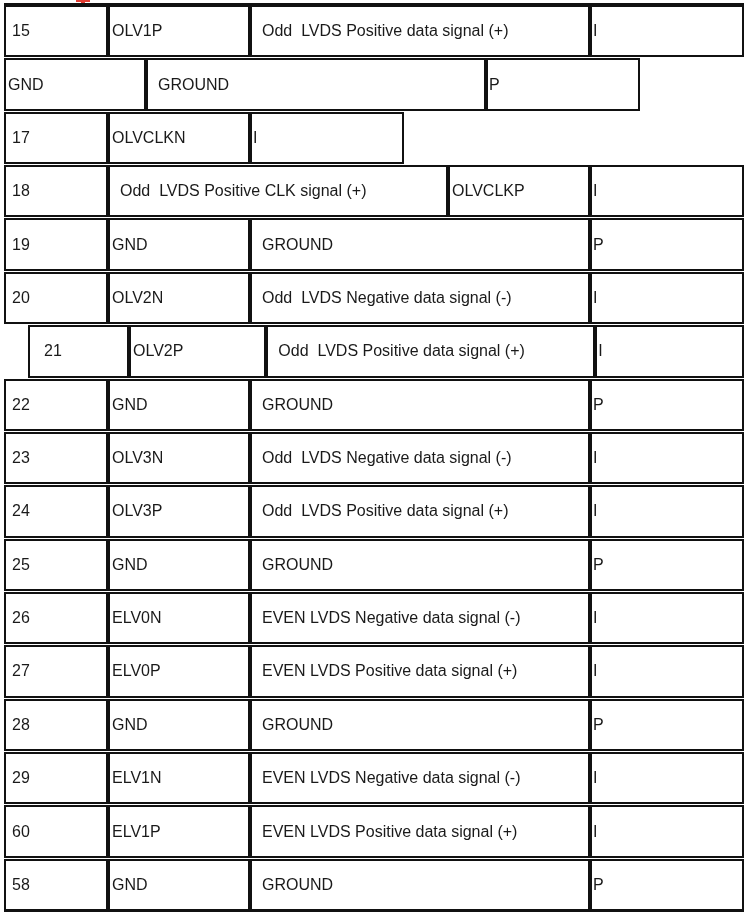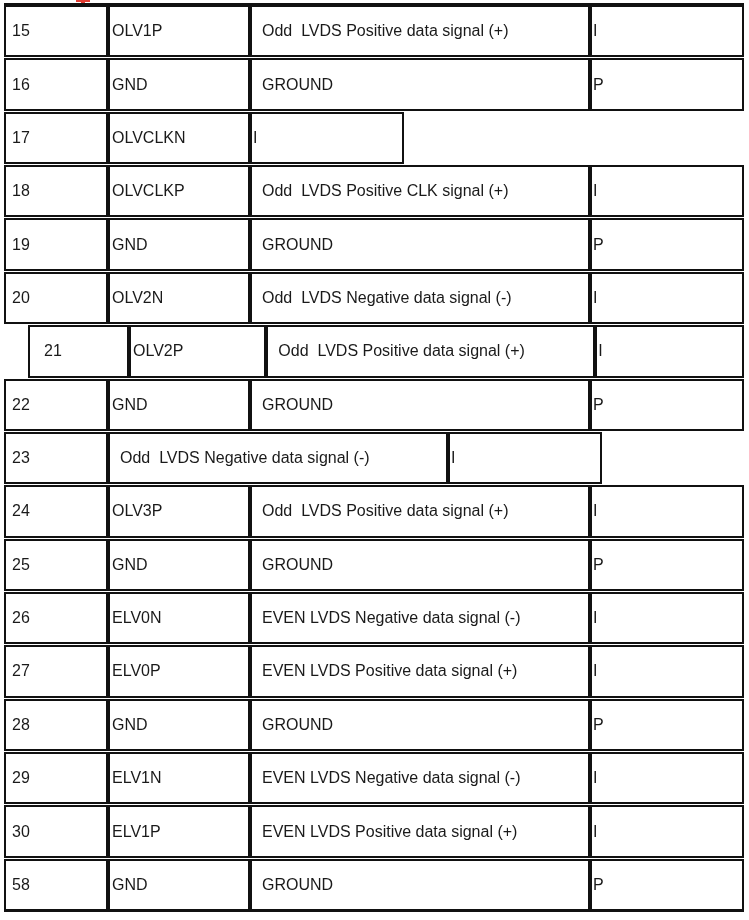--- a/index.html
+++ b/index.html
@@ -85,36 +85,35 @@
 
   <div class="pin-table" id="pin-table">
     <div class="row">
       <div class="cell c-pin">15</div>
       <div class="cell c-name">OLV1P</div>
       <div class="cell c-desc">Odd  LVDS Positive data signal (+)</div>
       <div class="cell c-type">I</div>
     </div>
 
     <div class="row">
-      <div class="cell c-pin">16</div>
       <div class="cell c-name">GND</div>
       <div class="cell c-desc">GROUND</div>
       <div class="cell c-type">P</div>
     </div>
 
     <div class="row">
       <div class="cell c-pin">17</div>
       <div class="cell c-name">OLVCLKN</div>
       <div class="cell c-type">I</div>
     </div>
 
     <div class="row">
       <div class="cell c-pin">18</div>
+      <div class="cell c-desc">Odd  LVDS Positive CLK signal (+)</div>
       <div class="cell c-name">OLVCLKP</div>
-      <div class="cell c-desc">Odd  LVDS Positive CLK signal (+)</div>
       <div class="cell c-type">I</div>
     </div>
 
     <div class="row">
       <div class="cell c-pin">19</div>
       <div class="cell c-name">GND</div>
       <div class="cell c-desc">GROUND</div>
       <div class="cell c-type">P</div>
     </div>
 
@@ -134,20 +133,21 @@
 
     <div class="row">
       <div class="cell c-pin">22</div>
       <div class="cell c-name">GND</div>
       <div class="cell c-desc">GROUND</div>
       <div class="cell c-type">P</div>
     </div>
 
     <div class="row">
       <div class="cell c-pin">23</div>
+      <div class="cell c-name">OLV3N</div>
       <div class="cell c-desc">Odd  LVDS Negative data signal (-)</div>
       <div class="cell c-type">I</div>
     </div>
 
     <div class="row">
       <div class="cell c-pin">24</div>
       <div class="cell c-name">OLV3P</div>
       <div class="cell c-desc">Odd  LVDS Positive data signal (+)</div>
       <div class="cell c-type">I</div>
     </div>
@@ -181,21 +181,21 @@
     </div>
 
     <div class="row">
       <div class="cell c-pin">29</div>
       <div class="cell c-name">ELV1N</div>
       <div class="cell c-desc">EVEN LVDS Negative data signal (-)</div>
       <div class="cell c-type">I</div>
     </div>
 
     <div class="row">
-      <div class="cell c-pin">30</div>
+      <div class="cell c-pin">60</div>
       <div class="cell c-name">ELV1P</div>
       <div class="cell c-desc">EVEN LVDS Positive data signal (+)</div>
       <div class="cell c-type">I</div>
     </div>
 
     <div class="row">
       <div class="cell c-pin">58</div>
       <div class="cell c-name">GND</div>
       <div class="cell c-desc">GROUND</div>
       <div class="cell c-type">P</div>

